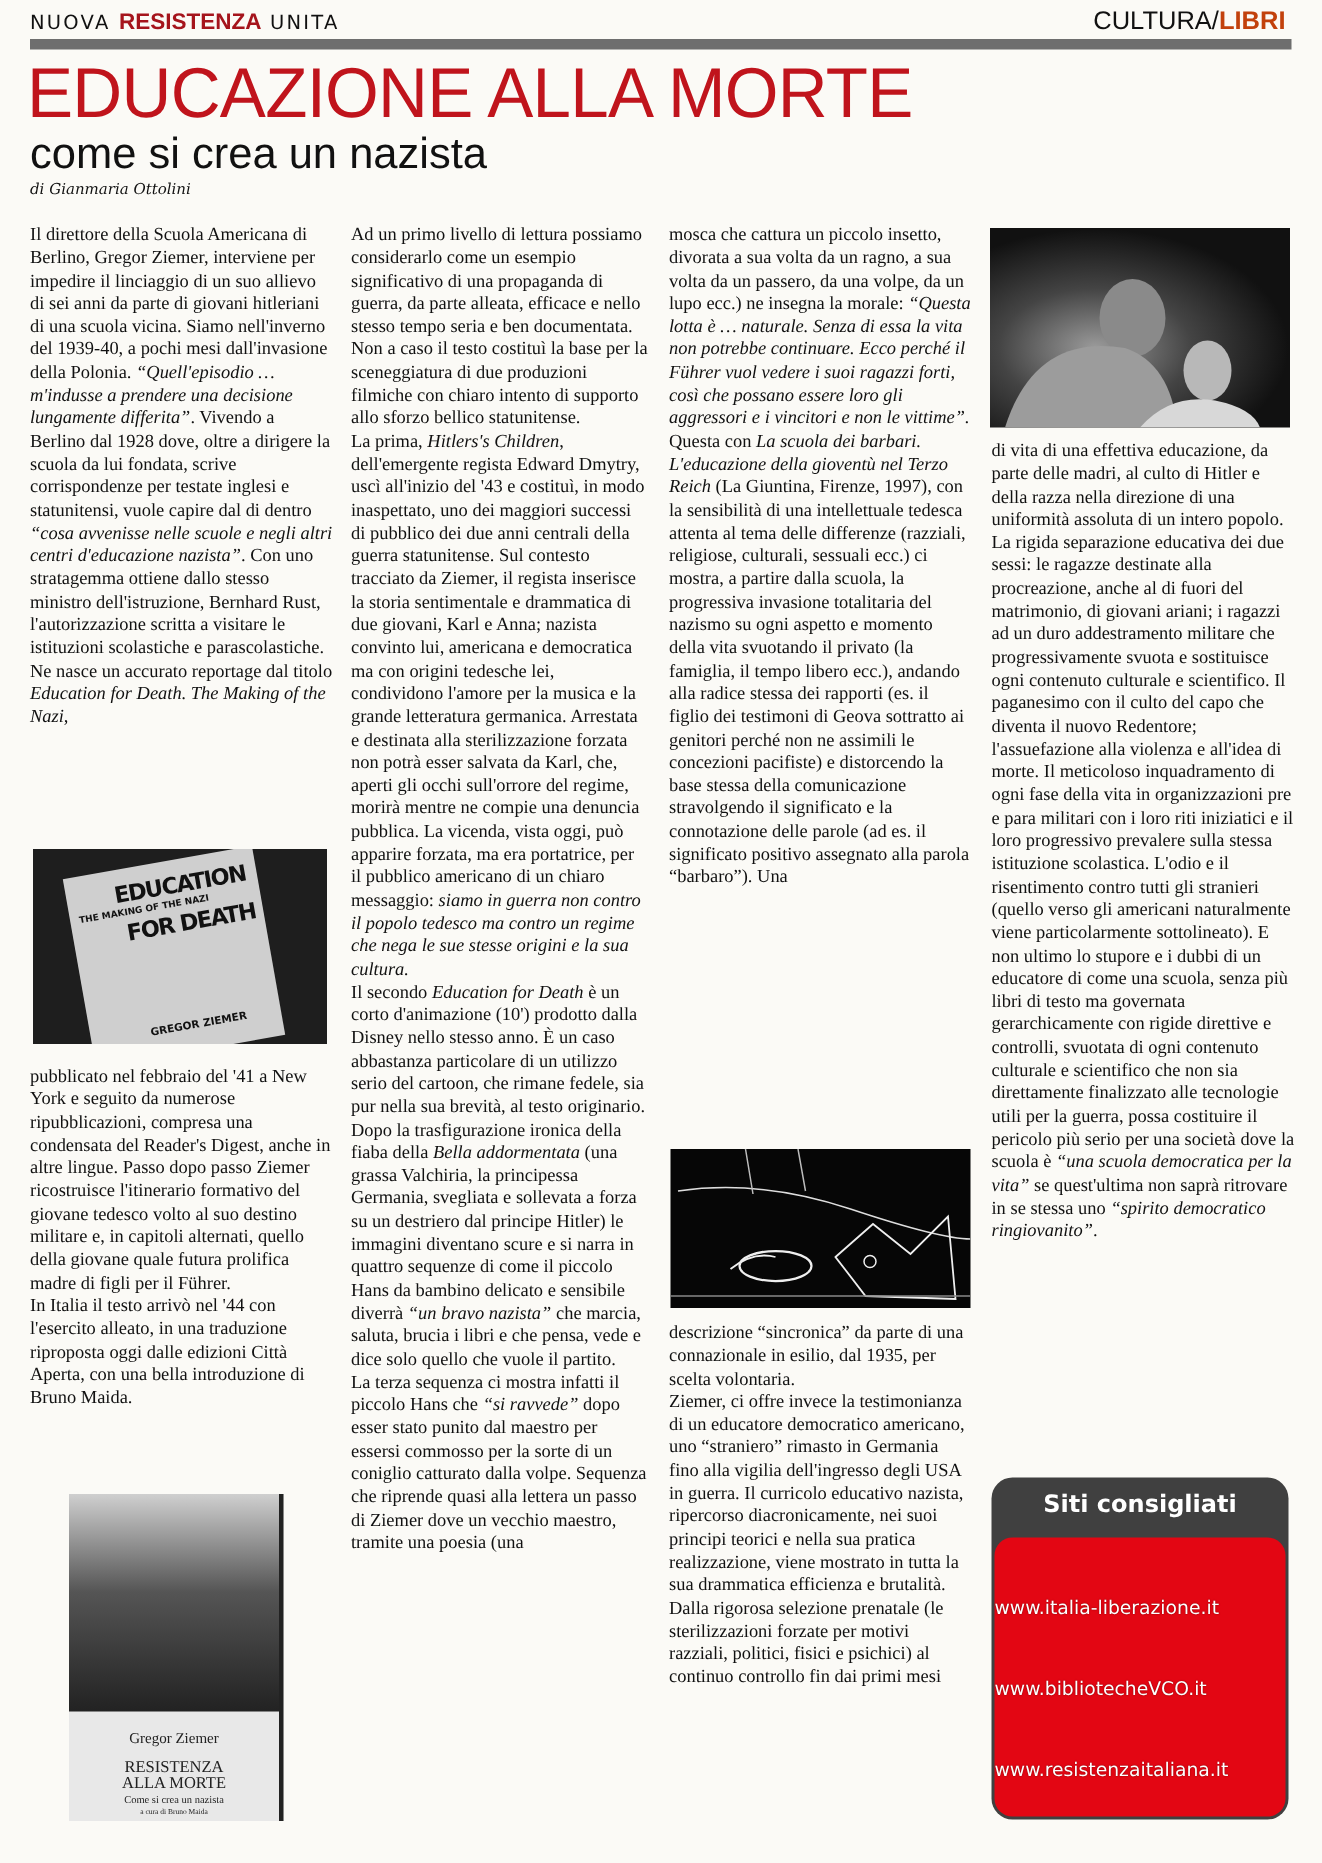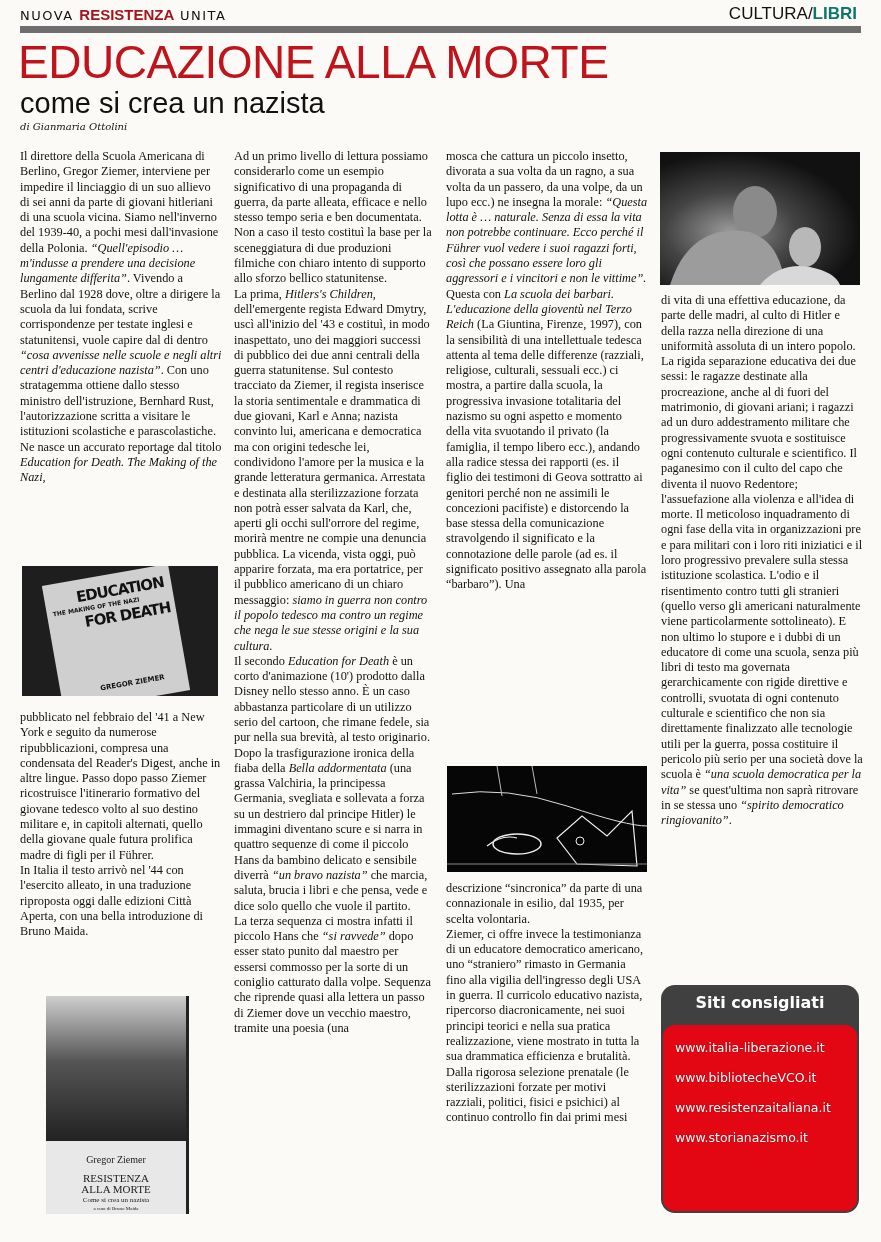--- a/index.html
+++ b/index.html
@@ -4,21 +4,21 @@
 <style>
   html, body { margin:0; padding:0; }
   body {
     width:881px; height:1242px; overflow:hidden; position:relative;
     background:#fbfaf6; color:#111;
     font-family:"DejaVu Serif", serif;
   }
   .masthead { position:absolute; left:20px; top:6px; font-family:"DejaVu Sans", sans-serif; font-size:13px; letter-spacing:1.5px; }
   .masthead .red { color:#a5141c; font-weight:bold; font-size:15px; letter-spacing:0; font-family:"Liberation Sans", sans-serif; }
   .section { position:absolute; right:24px; top:4px; font-family:"Liberation Sans", sans-serif; font-size:17px; }
-  .section .red { color:#0f766e; font-weight:bold; }
+  .section .red { color:#c2410c; font-weight:bold; }
   .rule { position:absolute; left:20px; right:20px; top:26px; height:7px; background:#6e6e6e; }
   .title { position:absolute; left:18px; top:38px; font-family:"Liberation Sans", sans-serif; font-size:47px; color:#c0141c; letter-spacing:-0.5px; line-height:1; white-space:nowrap; transform:scaleX(0.98); transform-origin:left; }
   .subtitle { position:absolute; left:20px; top:89px; font-family:"Liberation Sans", sans-serif; font-size:29px; line-height:1; color:#111; }
   .byline { position:absolute; left:20px; top:121px; font-family:"DejaVu Serif", serif; font-style:italic; font-size:10px; }
 
   .col { position:absolute; font-size:12.3px; line-height:15.3px; font-family:"Liberation Serif", serif; }
   .col p { margin:0; }
   .col i { font-style:italic; }
   .c1 { left:20px; width:202px; }
   .c2 { left:234px; width:198px; }
@@ -33,21 +33,21 @@
   .book2 { left:46px; top:996px; width:140px; height:218px; background:#e8e8e8; border-right:3px solid #222; }
   .book2 .photo { position:absolute; left:0; top:0; width:140px; height:145px; background:linear-gradient(180deg,#cfcfcf 0%, #555 45%, #222 100%); }
   .book2 .lbl { position:absolute; left:0; width:140px; text-align:center; font-family:"Liberation Serif", serif; color:#222; }
 
   .photo-couple { left:660px; top:152px; width:200px; height:133px; background:radial-gradient(ellipse at 35% 60%, #9a9a9a 0%, #444 35%, #111 70%); }
   .cartoon { left:447px; top:766px; width:200px; height:106px; background:#060606; }
 
   .links { position:absolute; left:661px; top:985px; width:198px; height:228px; border-radius:14px; background:#404040; overflow:hidden; }
   .links .hdr { height:36px; line-height:36px; text-align:center; color:#fff; font-family:"DejaVu Sans", sans-serif; font-weight:bold; font-size:16px; }
   .links .body { position:absolute; left:2px; right:2px; top:40px; bottom:2px; background:#e30613; border-radius:12px; padding-top:8px; }
-  .links a { display:block; color:#fff; text-decoration:none; font-family:"DejaVu Sans", sans-serif; font-size:12.5px; padding-left:12px; height:30px; line-height:30px; text-shadow:0 0 1px #600; }
+  .links a { display:block; color:#fff; text-decoration:none; font-family:"DejaVu Sans", sans-serif; font-size:12.5px; padding-left:0; height:30px; line-height:30px; text-shadow:0 0 1px #600;margin-top:24px; }
 </style>
 </head>
 <body>
 
 <div class="masthead">
   <span>NUOVA </span><span class="red">RESISTENZA</span><span> UNITA</span>
 </div>
 <div class="section">
   <span>CULTURA/</span><span class="red">LIBRI</span>
 </div>

